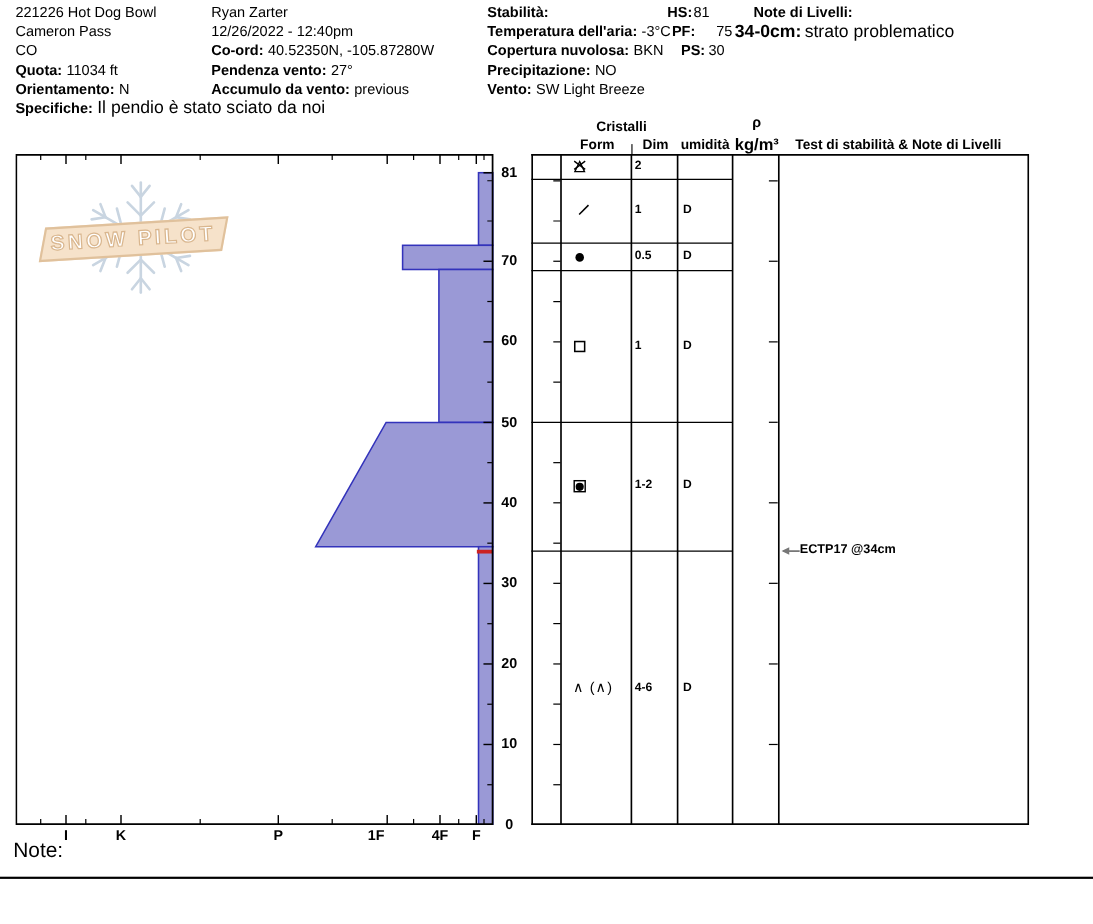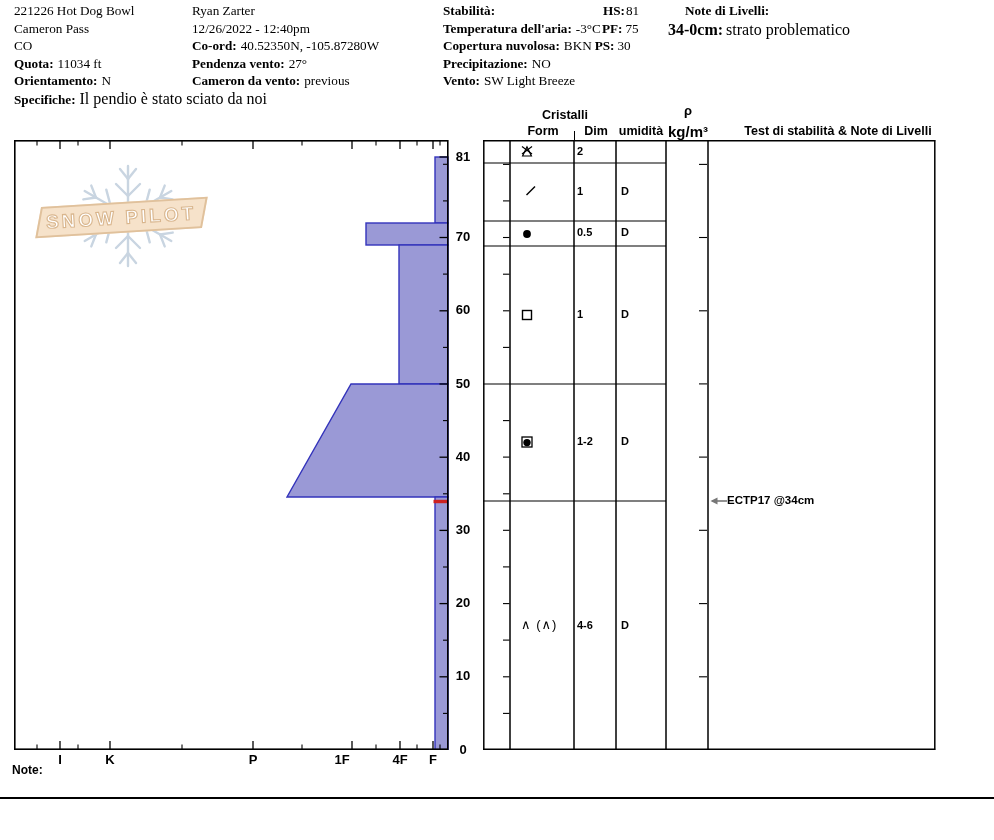--- a/index.html
+++ b/index.html
@@ -1,18 +1,18 @@
 <!DOCTYPE html>
 <html><head>
 <meta charset="utf-8">
 <style>
   html,body{margin:0;padding:0;background:#fff;}
   body{width:994px;height:840px;position:relative;font-family:"Liberation Sans",sans-serif;color:#000;overflow:hidden;}
   .abs{position:absolute;}
-  .line{position:absolute;white-space:nowrap;font-size:13.2px;line-height:16px;font-family:Liberation Serif, serif;}
+  .line{position:absolute;white-space:nowrap;font-size:13.2px;line-height:16px;}
   .lb{font-weight:bold;margin-right:4px;}
   .sm{font-size:16px;}
   .colhead{position:absolute;font-weight:bold;font-size:12.5px;text-align:center;}
   .dlabel{position:absolute;font-weight:bold;font-size:13px;width:30px;text-align:center;}
   .hlabel{position:absolute;font-weight:bold;font-size:13px;width:30px;text-align:center;}
   .dimtxt{position:absolute;font-weight:bold;font-size:11px;}
   .moitxt{position:absolute;font-weight:bold;font-size:11px;}
   .sym{position:absolute;}
   .rule{position:absolute;background:#000;}
   .banner{position:absolute;left:38px;top:202px;width:163px;height:27px;background:#f6e2ca;border:2px solid #e0c19c;transform:rotate(-3.5deg) skewX(-14deg);display:flex;align-items:center;justify-content:center;}
@@ -36,31 +36,31 @@
 
 <div class="line" style="left:192px;top:3px">Ryan Zarter</div>
 <div class="line" style="left:192px;top:20.5px">12/26/2022 - 12:40pm</div>
 <div class="line" style="left:192px;top:38px">
   <span class="lb">Co-ord:</span><span>40.52350N, -105.87280W</span>
 </div>
 <div class="line" style="left:192px;top:55.5px">
   <span class="lb">Pendenza vento:</span><span>27°</span>
 </div>
 <div class="line" style="left:192px;top:73px">
-  <span class="lb">Cameron da vento:</span><span>previous</span>
+  <span class="lb">Accumulo da vento:</span><span>previous</span>
 </div>
 
 <div class="line" style="left:443px;top:3px">
   <span class="lb">Stabilità:</span><span style="display:inline-block;width:104px"></span><span class="lb" style="margin-right:1px">HS:</span><span>81</span>
 </div>
 <div class="line" style="left:443px;top:20.5px">
-  <span class="lb">Temperatura dell'aria:</span><span>-3°C</span><span class="lb" style="margin-left:1px;margin-right:3px">PF:</span><span>75</span>
+  <span class="lb">Temperatura dell'aria:</span><span>-3°C</span><span class="lb" style="margin-left:1px;margin-right:19px">PF:</span><span>75</span>
 </div>
 <div class="line" style="left:443px;top:38px">
-  <span class="lb">Copertura nuvolosa:</span><span>BKN</span><span class="lb" style="margin-left:3px;margin-right:3px">PS:</span><span>30</span>
+  <span class="lb">Copertura nuvolosa:</span><span>BKN</span><span class="lb" style="margin-left:16px;margin-right:3px">PS:</span><span>30</span>
 </div>
 <div class="line" style="left:443px;top:55.5px">
   <span class="lb">Precipitazione:</span><span>NO</span>
 </div>
 <div class="line" style="left:443px;top:73px">
   <span class="lb">Vento:</span><span>SW Light Breeze</span>
 </div>
 
 <div class="line" style="left:685px;top:3px;font-weight:bold">Note di Livelli:</div>
 <div class="line sm" style="left:668px;top:22px">
@@ -89,21 +89,21 @@
 <div class="banner">
   <span>SNOW PILOT</span>
 </div>
 
 <div class="colhead" style="left:520px;top:108px;width:90px">Cristalli</div>
 <div class="colhead" style="left:513px;top:124px;width:60px">Form</div>
 <div class="colhead" style="left:575px;top:124px;width:42px">Dim</div>
 <div class="colhead" style="left:615px;top:124px;width:52px">umidità</div>
 <div class="colhead" style="left:668px;top:103px;width:40px;font-size:13px">ρ</div>
 <div class="colhead" style="left:668px;top:123px;width:40px;font-size:15px">kg/m³</div>
-<div class="colhead" style="left:723px;top:124px;width:230px;text-align:center">Test di stabilità &amp; Note di Livelli</div>
+<div class="colhead" style="left:723px;top:124px;width:230px;text-align:left">Test di stabilità &amp; Note di Livelli</div>
 <div class="rule" style="left:573.5px;top:131px;width:1.5px;height:9px"></div>
 
 <svg class="abs" style="left:14px;top:140px" width="922" height="610" viewBox="0 0 922 610">
 
   <g fill="#9a99d6" stroke="#3333bb" stroke-width="1.4">
     <rect x="421" y="17" width="13" height="66"></rect>
     <rect x="352" y="83" width="82" height="22"></rect>
     <rect x="385" y="105" width="49" height="139"></rect>
     <polygon points="337,244 434,244 434,357 273,357"></polygon>
     <rect x="421" y="357" width="13" height="253"></rect>
@@ -273,14 +273,14 @@
 </svg>
 <span class="dimtxt" style="left:577px;top:435px">1-2</span>
 <span class="moitxt" style="left:621px;top:435px">D</span>
 
 <span class="abs" style="left:521px;top:617px;font-size:13px;letter-spacing:1px">∧ (∧)</span>
 <span class="dimtxt" style="left:577px;top:619px">4-6</span>
 <span class="moitxt" style="left:621px;top:619px">D</span>
 
 <span class="abs" style="left:727px;top:494px;font-weight:bold;font-size:11.5px">ECTP17 @34cm</span>
 
-<div class="abs" style="left:12px;top:763px;font-weight:bold;font-size:12px">Note:</div>
+<div class="abs" style="left:12px;top:763px;font-weight:normal;font-size:19px">Note:</div>
 <div class="rule" style="left:0;top:797px;width:994px;height:2px"></div>
 
 </body></html>

